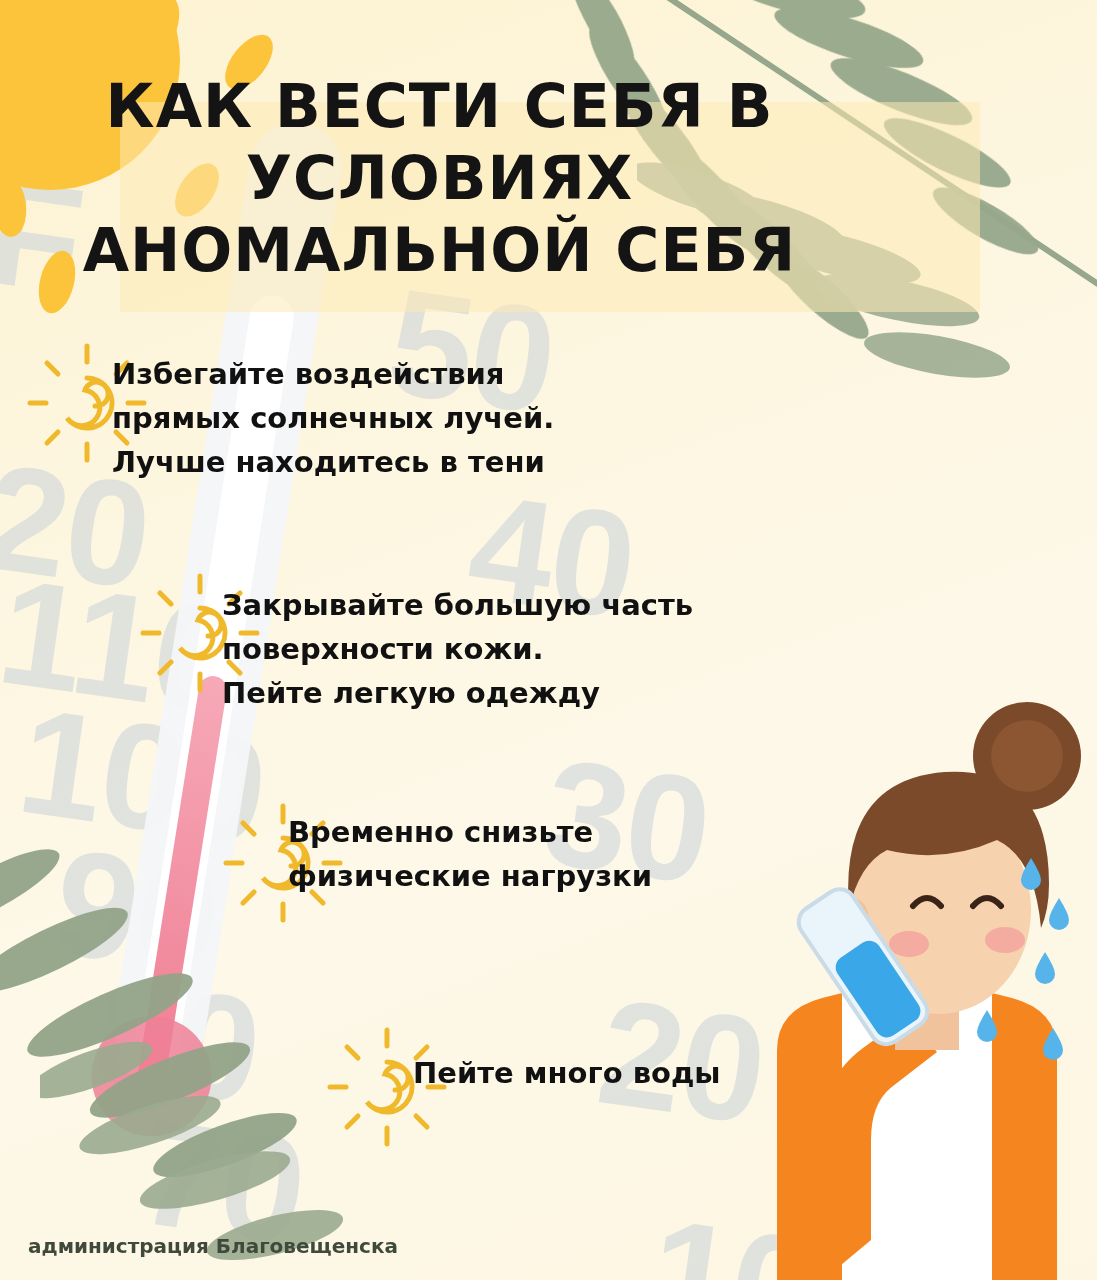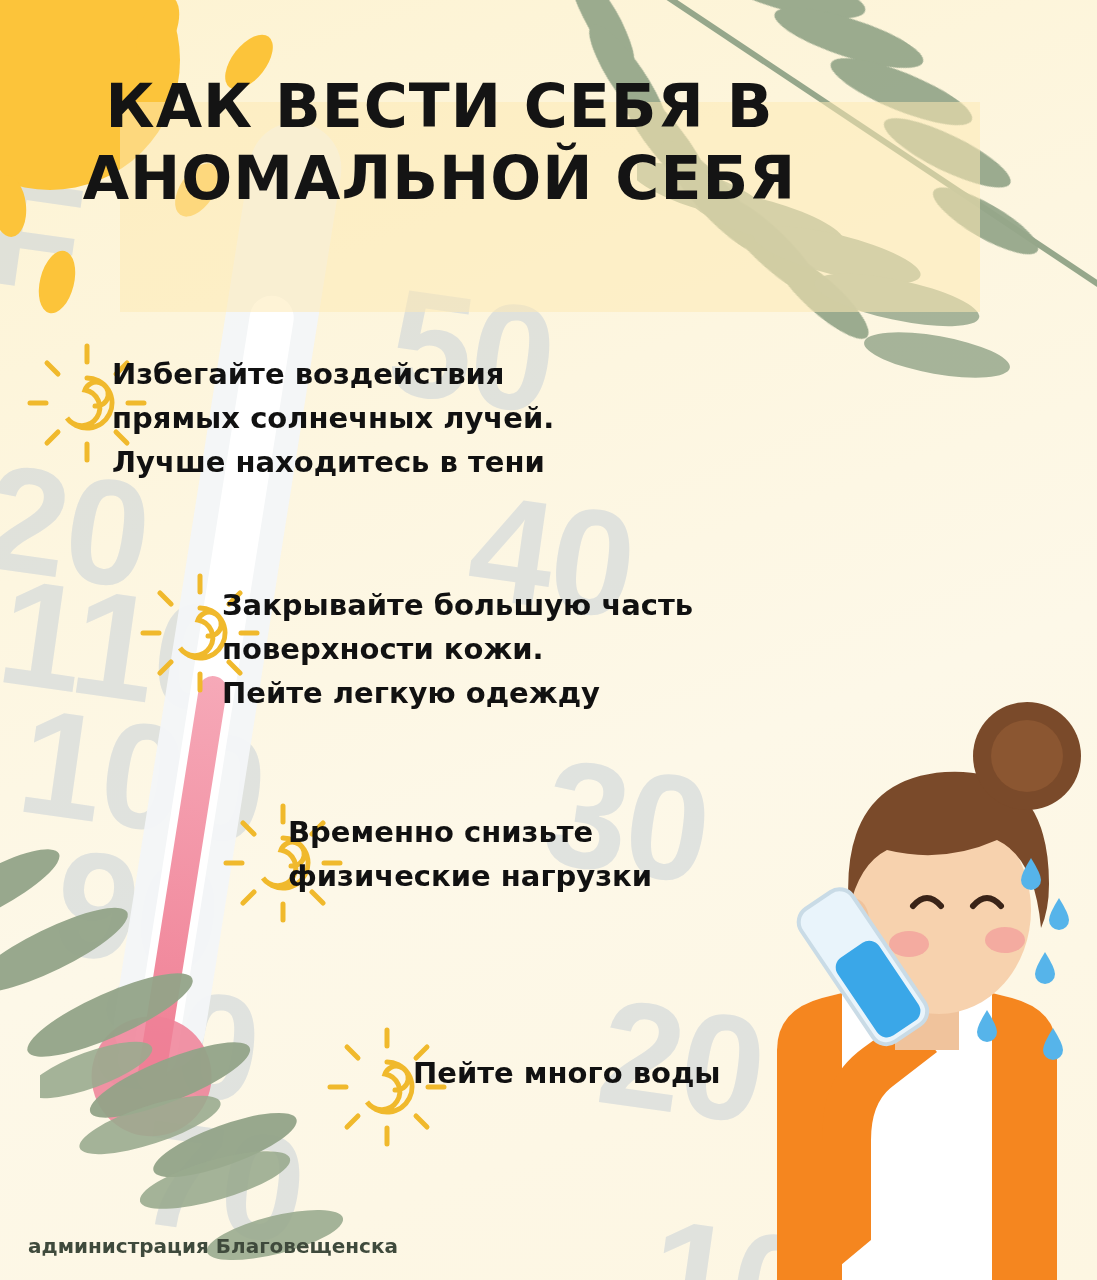--- a/index.html
+++ b/index.html
@@ -264,20 +264,21 @@
   <div class="sun-big"></div>
   <div class="petal" style="left:140px;top:-6px;width:36px;height:70px;transform:rotate(22deg);"></div>
   <div class="petal" style="left:232px;top:30px;width:34px;height:64px;transform:rotate(38deg);"></div>
   <div class="petal" style="left:180px;top:160px;width:34px;height:60px;transform:rotate(34deg);"></div>
   <div class="petal" style="left:40px;top:250px;width:34px;height:64px;transform:rotate(14deg);"></div>
   <div class="petal" style="left:-8px;top:175px;width:34px;height:62px;transform:rotate(-6deg);"></div>
 
   <div class="title-highlight"></div>
   <div class="title-block">
     <div class="title-line">КАК ВЕСТИ СЕБЯ В</div>
+    <div class="title-line">УСЛОВИЯХ</div>
     <div class="title-line">АНОМАЛЬНОЙ СЕБЯ</div>
   </div>
 
   <svg class="spiral" style="left:22px;top:338px;" width="130" height="130" viewBox="0 0 130 130">
     <g stroke="#f0b92c" stroke-width="5" fill="none" stroke-linecap="round">
       <path d="M65 40 a25 25 0 1 1 -20 40 a18 18 0 1 0 18 -28 a12 12 0 1 1 10 16"></path>
       <path d="M65 8 v16 M65 106 v16 M8 65 h16 M106 65 h16 M25 25 l11 11 M94 94 l11 11 M105 25 l-11 11 M36 94 l-11 11"></path>
     </g>
   </svg>
 

